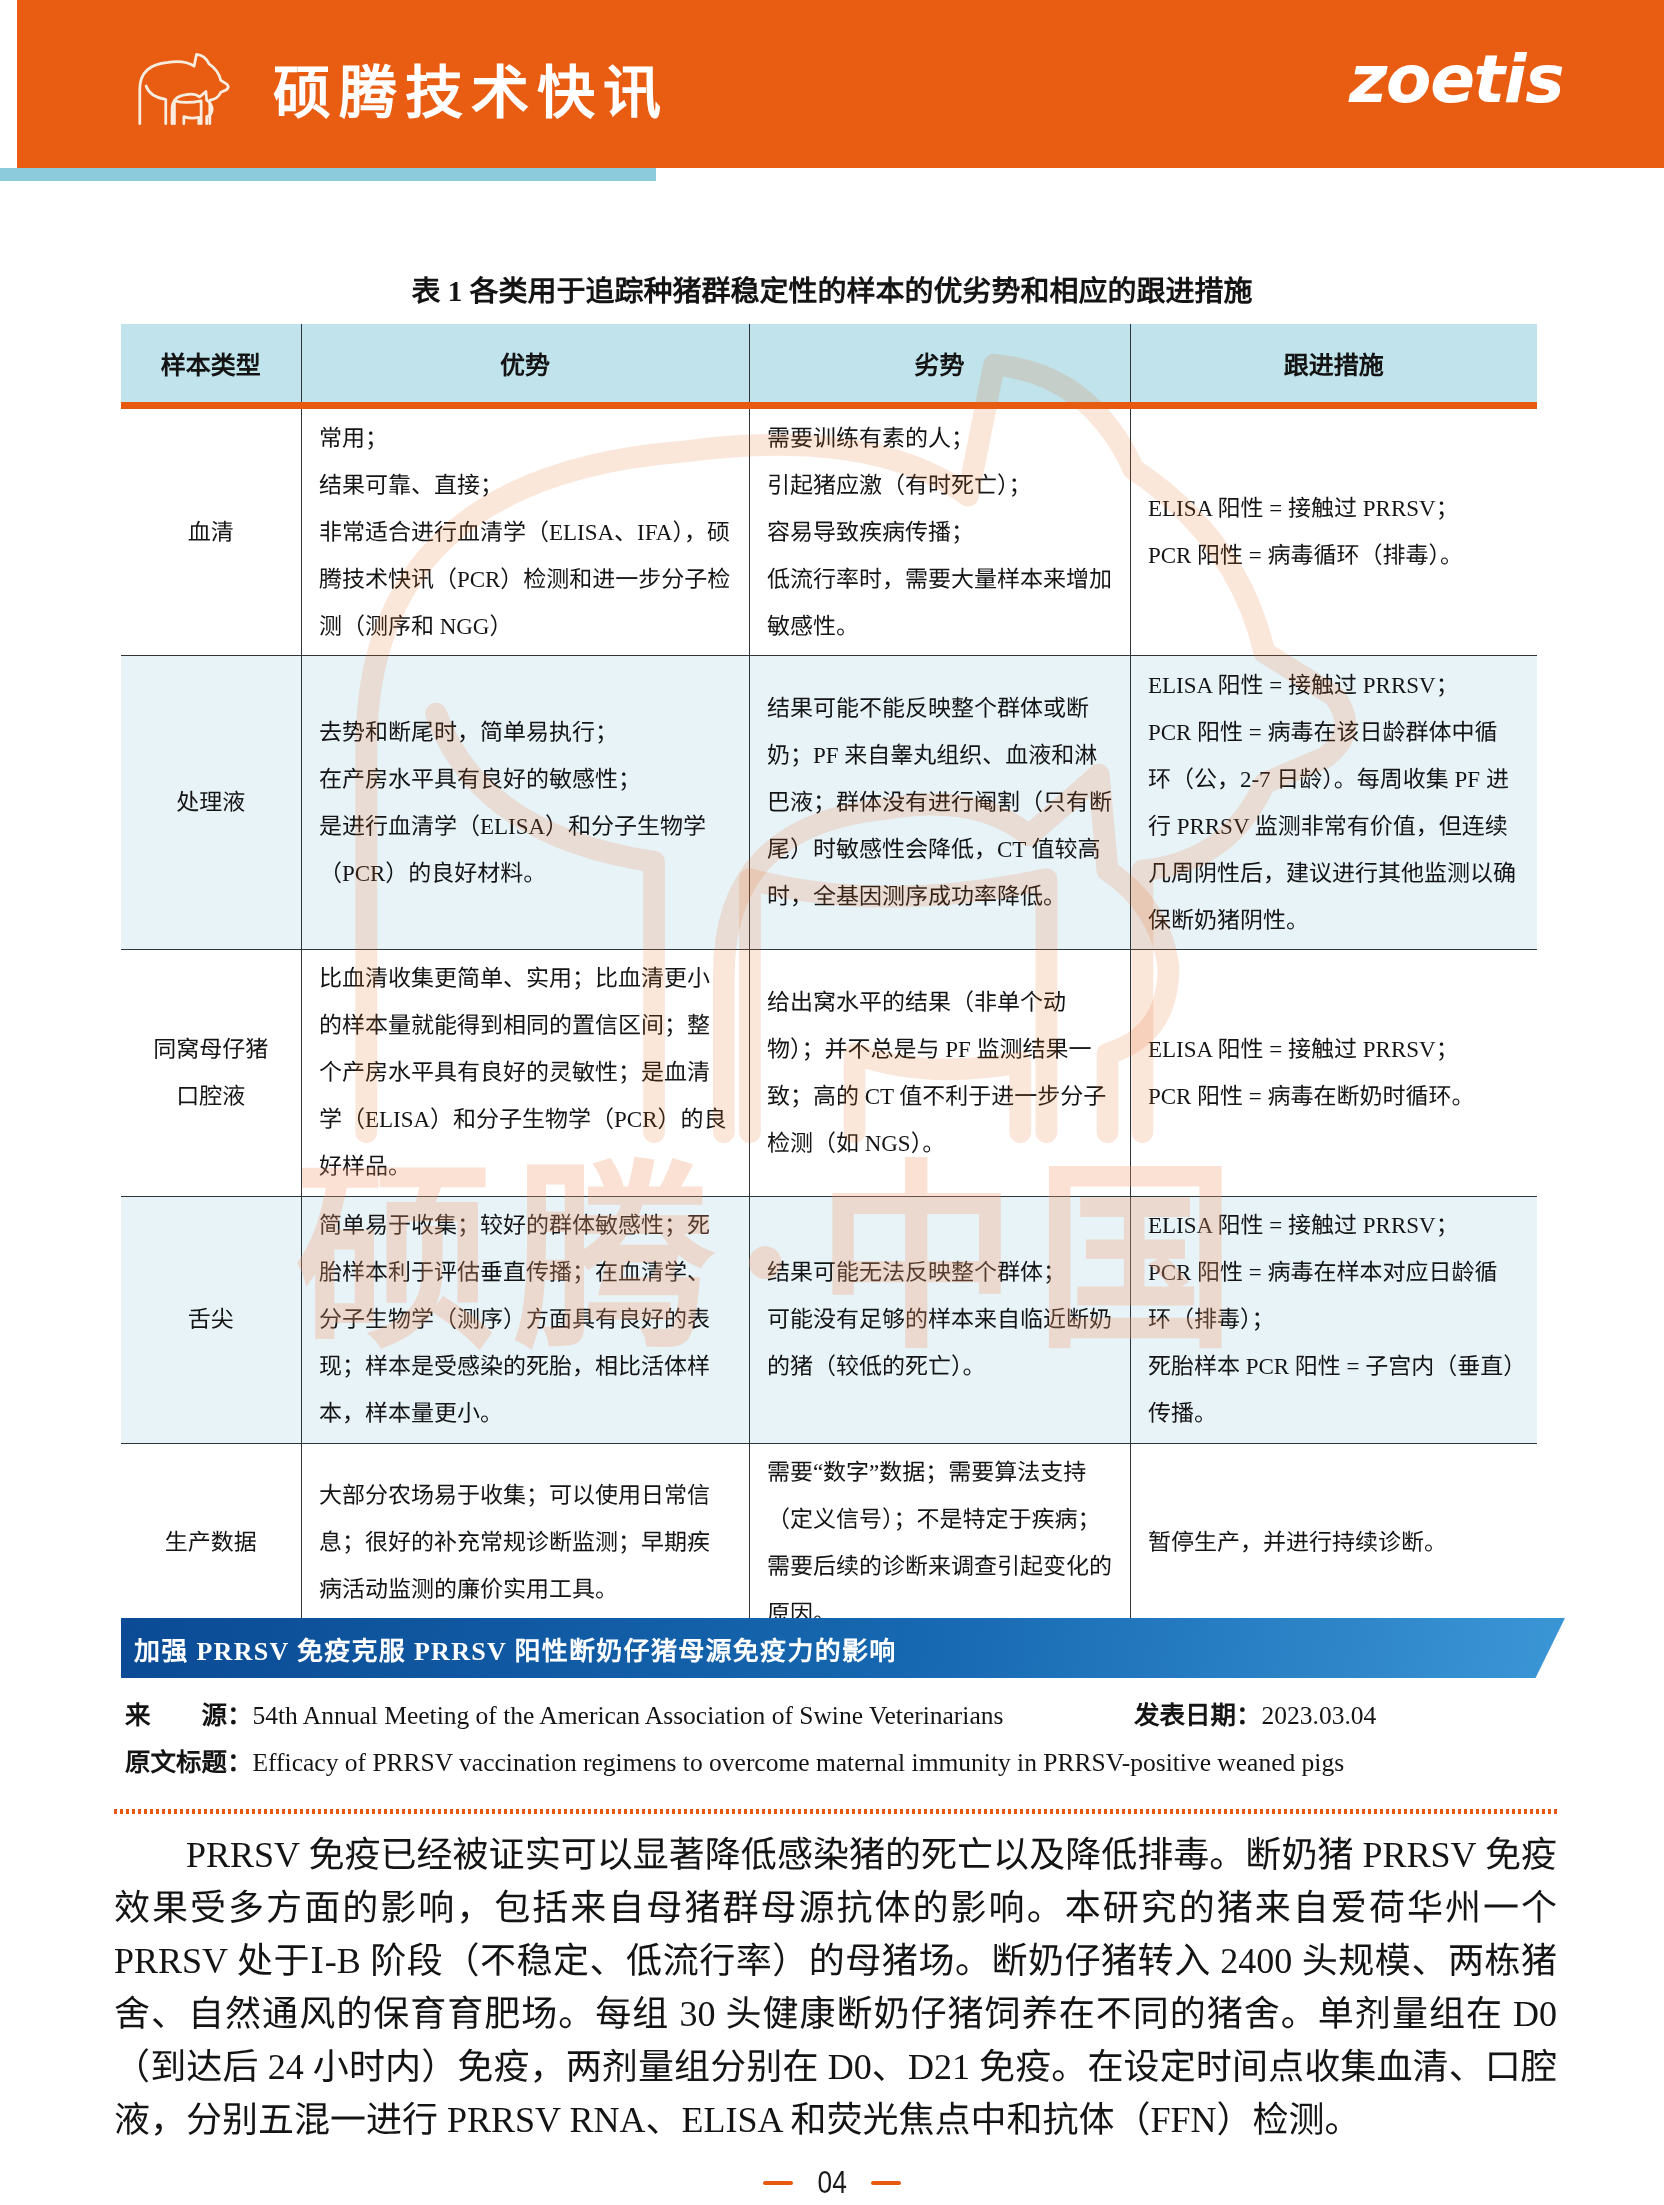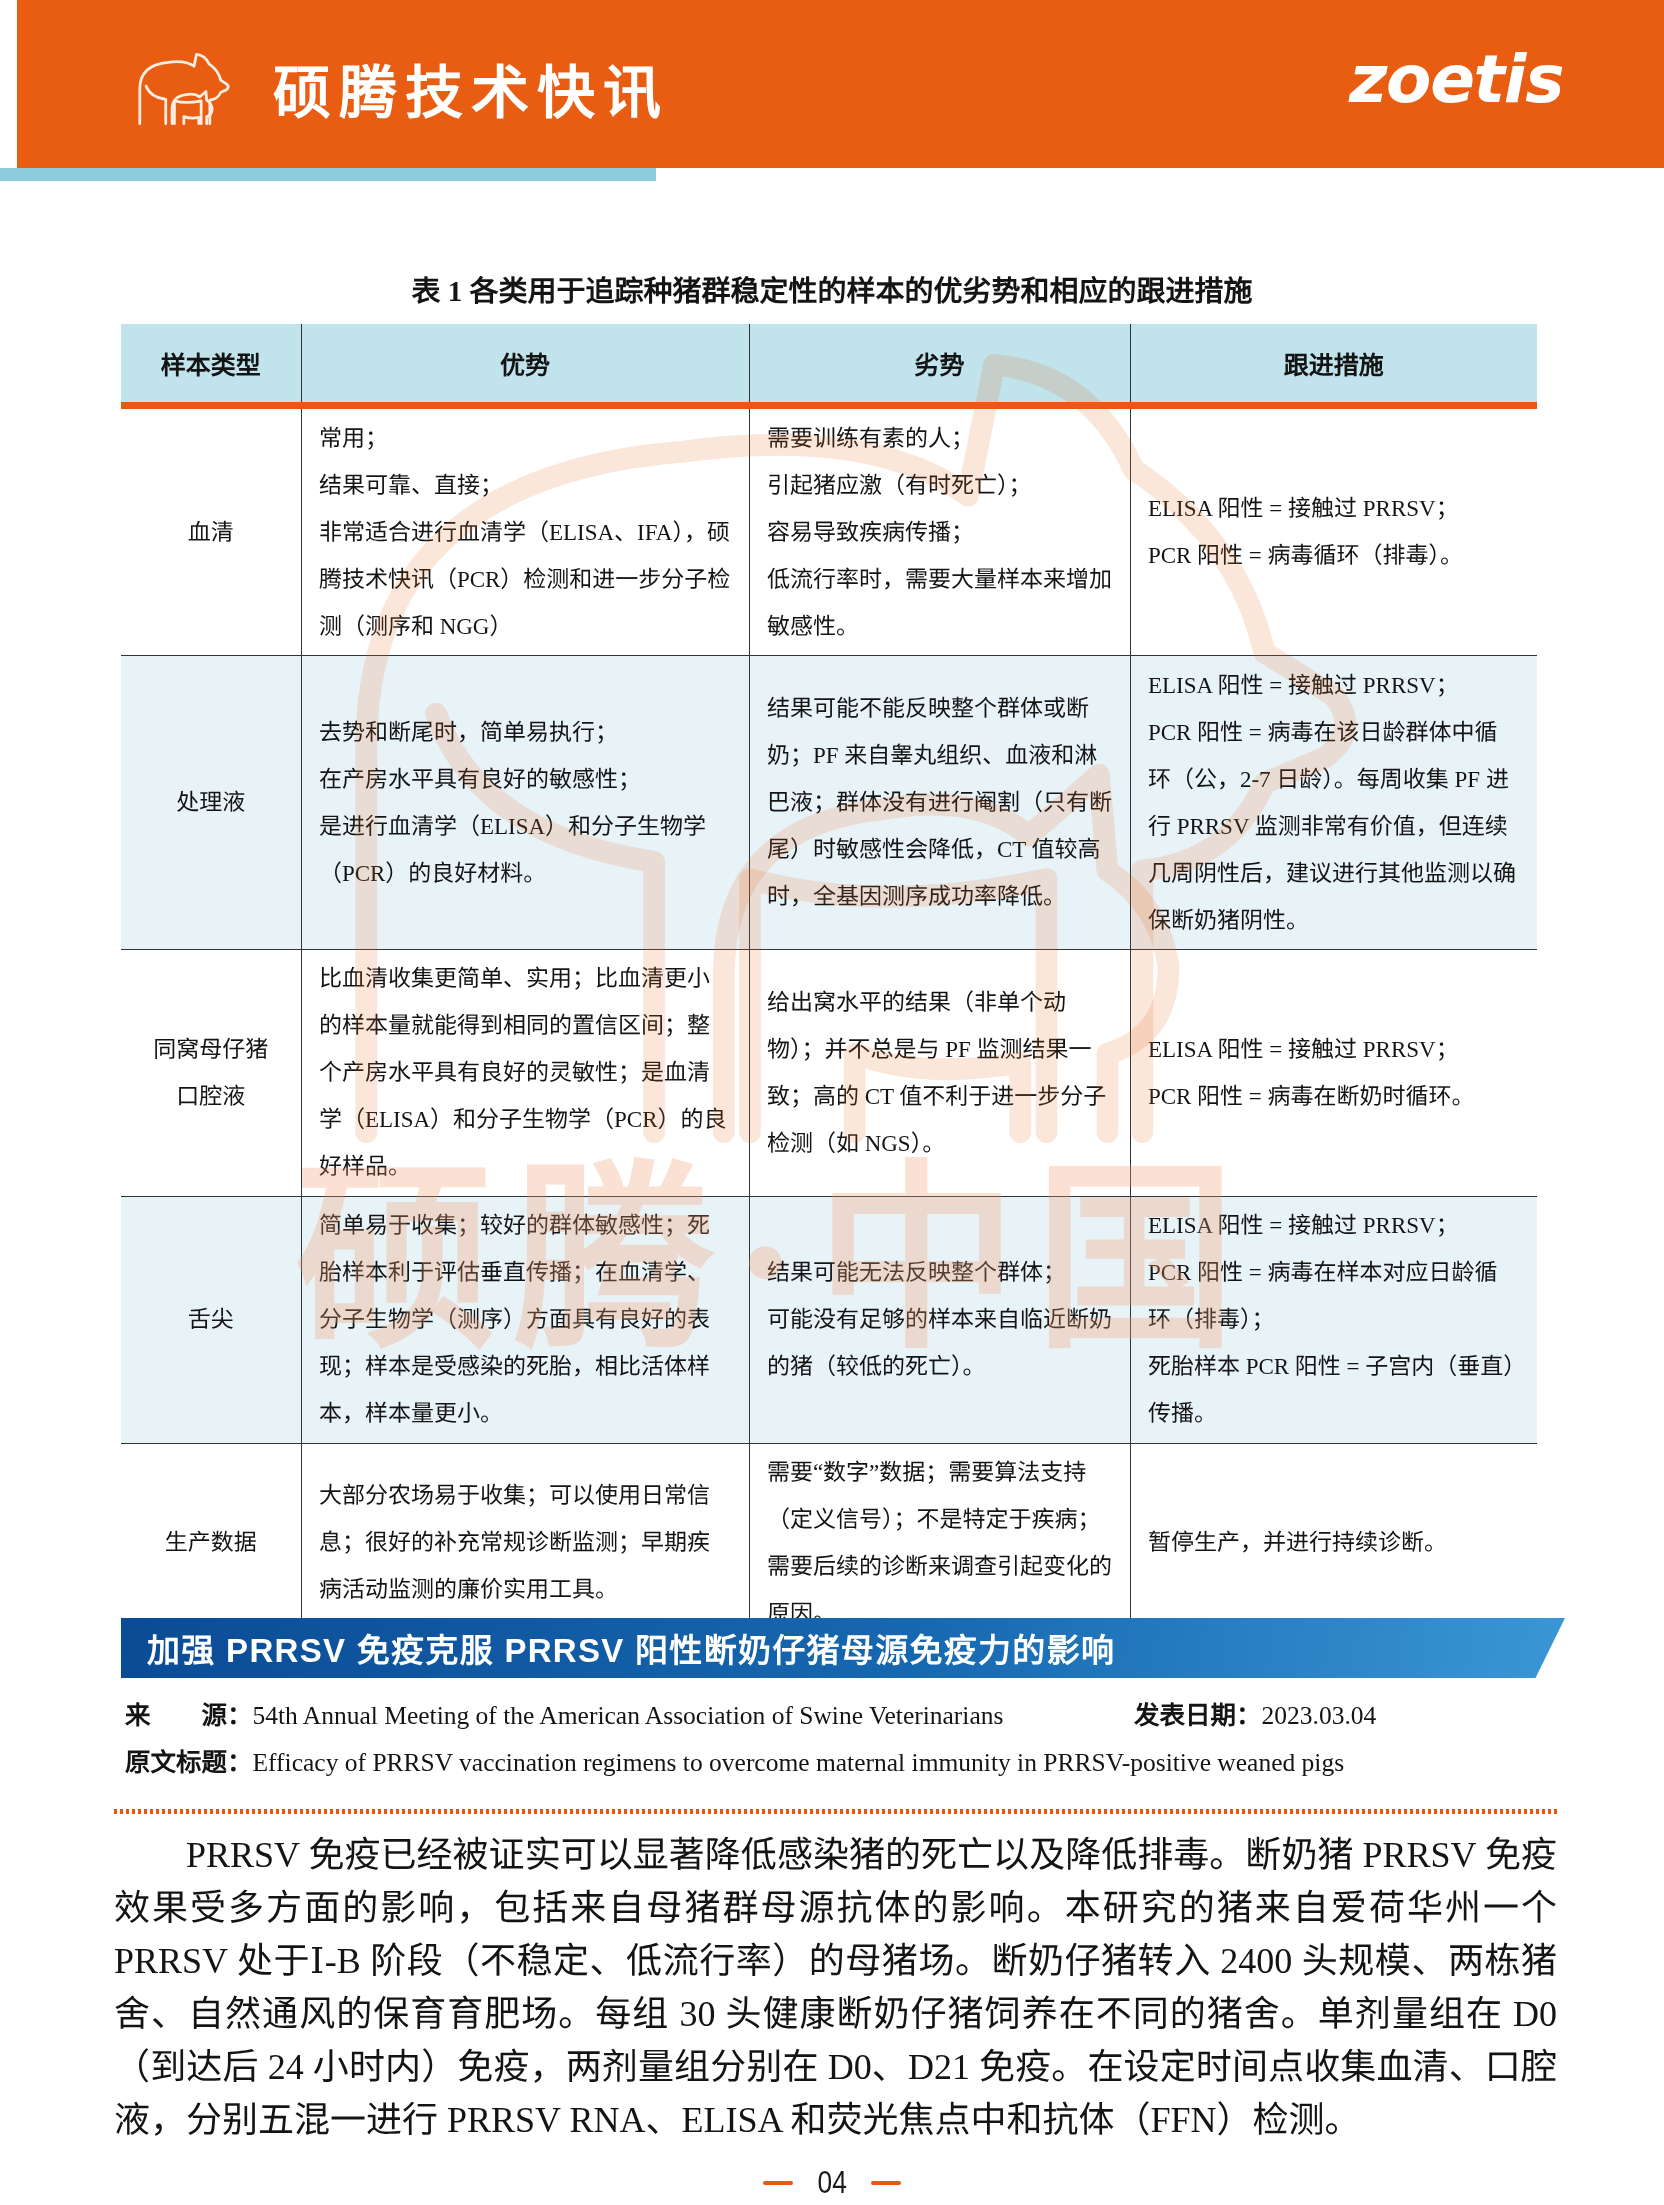--- a/index.html
+++ b/index.html
@@ -38,22 +38,22 @@
   .watermark{position:absolute;left:0;top:0;width:1664px;height:2205px;pointer-events:none;z-index:6;}
   .wm-pig{position:absolute;left:235px;top:295px;width:1309px;height:872px;}
   .wm-text{position:absolute;left:295px;top:1161px;font-size:201px;font-weight:bold;
         letter-spacing:17.4px;color:rgba(243,157,110,0.30);line-height:1;white-space:nowrap;}
 
   
   .banner{position:absolute;left:121px;top:1618px;width:1444px;height:60px;
         background:linear-gradient(100deg,#0B4B95 0%,#1668B0 55%,#3B96D6 100%);
         clip-path:polygon(0 0,100% 0,calc(100% - 29.5px) 100%,0 100%);
         display:flex;align-items:center;}
-  .banner-text{padding-left:26px;font-family:Liberation Sans, sans-serif;
-        font-weight:bold;font-size:33px;letter-spacing:1.3px;color:#ffffff;}
+  .banner-text{padding-left:13px;font-family:Liberation Serif, serif;
+        font-weight:bold;font-size:26px;letter-spacing:1.3px;color:#ffffff;}
   .src-line{position:absolute;left:125px;width:1443px;font-size:25.5px;line-height:38px;}
   .src-line1{top:1697px;}
   .src-line2{top:1744px;}
   .src-label{font-weight:bold;}
   .date-block{position:absolute;left:1009px;top:0;}
   .dotted-sep{position:absolute;left:114px;top:1809px;width:1444px;height:5.4px;
         background:repeating-linear-gradient(90deg,#E8590F 0 2.7px,transparent 2.7px 6px);}
   .paragraph{position:absolute;left:114px;top:1829px;width:1443px;font-size:36px;line-height:53px;
         text-align:justify;text-indent:2em;}
 

